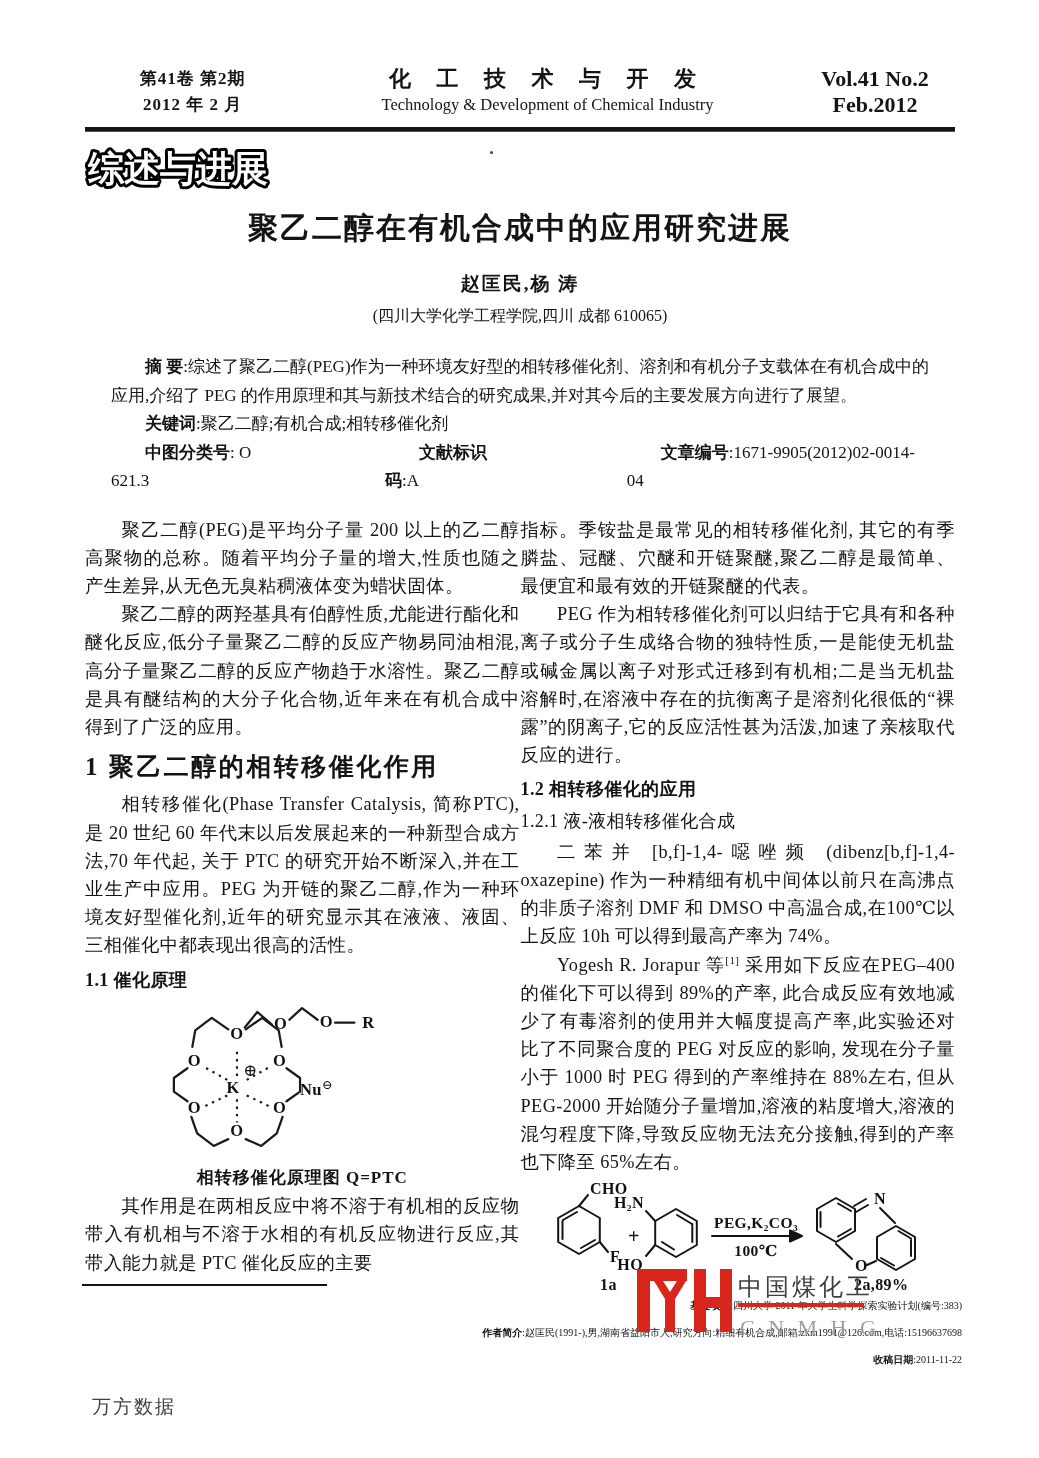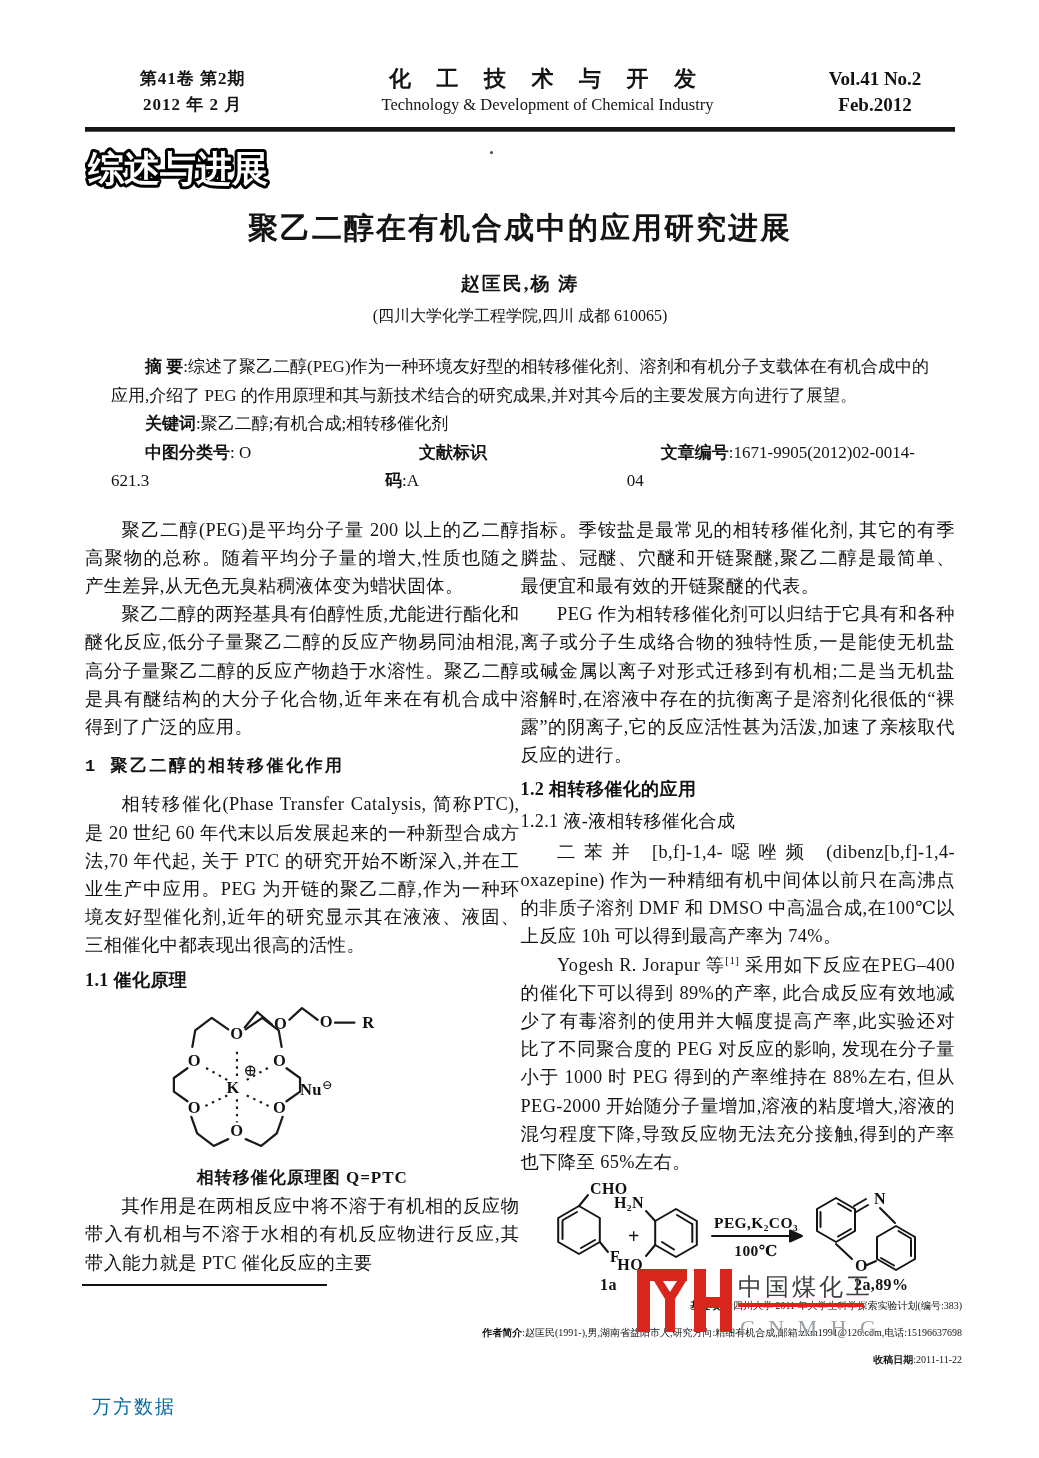--- a/index.html
+++ b/index.html
@@ -9,55 +9,55 @@
     background:#fff; overflow:hidden; color:#141414;
     font-family:"Liberation Serif","DejaVu Serif",serif;
     padding:66px 84px 16px 85px;
   }
   
   .journal-header { display:flex; align-items:flex-start; }
   .jh-left { width:215px; text-align:center; font-size:17px; font-weight:bold; line-height:26px; letter-spacing:1px; }
   .jh-center { flex:1; text-align:center; }
   .jh-zh { font-size:22px; font-weight:bold; letter-spacing:10px; line-height:26px; }
   .jh-en { font-size:16.5px; line-height:25px; }
-  .jh-right { width:160px; text-align:center; font-size:19px; font-weight:bold; line-height:26px; }
+  .jh-right { width:160px; text-align:center; font-size:22px; font-weight:bold; line-height:26px; }
   .head-rule { margin-top:9px; height:5px; background:#151515; border-bottom:1px solid #555; }
   .speck { position:absolute; left:490px; top:151px; width:3px; height:3px; background:#444; border-radius:50%; }
   
   .banner-wrap { margin-top:8px; }
   .title { text-align:center; font-size:30px; font-weight:bold; letter-spacing:2px; margin-top:10px; }
   .authors { text-align:center; font-size:19px; font-weight:bold; margin-top:22px; letter-spacing:2px; }
   .affiliation { text-align:center; font-size:16px; margin-top:9px; }
   
   .abstract { margin:26px 26px 0 26px; font-size:17px; line-height:28.5px; }
   .abstract .lbl { font-weight:bold; }
   .ab-p { text-align:justify; text-indent:2em; }
   .ab-line { text-indent:2em; }
   .ab-meta { text-indent:2em; display:flex;gap:35px; }
   .ab-meta span.chunk2 { margin-left:58px; }
   .ab-meta span.chunk3 { margin-left:72px; }
   
   .columns { display:flex; gap:1px; margin-top:20px; }
   .col { width:435px; font-size:18.3px; line-height:28.2px; letter-spacing:0.4px; }
   .col p { text-align:justify; text-indent:2em; }
   .col p.noindent { text-indent:0; }
-  .h-sec { font-size:17px; font-weight:bold; letter-spacing:2.5px; margin:12px 0 9px 0;font-family:Liberation Mono, monospace; }
+  .h-sec { font-size:25px; font-weight:bold; letter-spacing:2.5px; margin:12px 0 9px 0; }
   .h-sub { font-size:18px; font-weight:bold; margin:6px 0 3px 0; }
   .h-sub3 { font-size:18px; margin:2px 0 3px 0; }
   sup.ref { font-size:11px; vertical-align:super; line-height:0; }
   
   .fig1 { text-align:center; margin-top:4px; }
   .fig1-caption { text-align:center; font-size:17px; font-weight:bold; margin-top:0px; letter-spacing:1px; }
   .scheme-wrap { margin-top:2px; text-align:center; }
   
   .footnote { position:absolute; left:82px; top:1284px; width:880px; font-size:10px; line-height:27px;text-align:right; }
   .fn-rule { width:245px; border-top:2.5px solid #111; margin-bottom:6px; }
   .footnote .lbl { font-weight:bold; }
   .logo { position:absolute; left:634px; top:1264px; }
-  .wanfang { position:absolute; left:92px; top:1394px; font-size:19px; color:#0369a1; letter-spacing:2px;
+  .wanfang { position:absolute; left:92px; top:1394px; font-size:19px; color:#404040; letter-spacing:2px;
              font-family:"Liberation Sans","DejaVu Sans",sans-serif; }
   svg text { font-family:"Liberation Serif","DejaVu Serif",serif; }
 </style>
 </head>
 <body>
 
 <div class="page">
 
   <div class="journal-header">
     <div class="jh-left">

